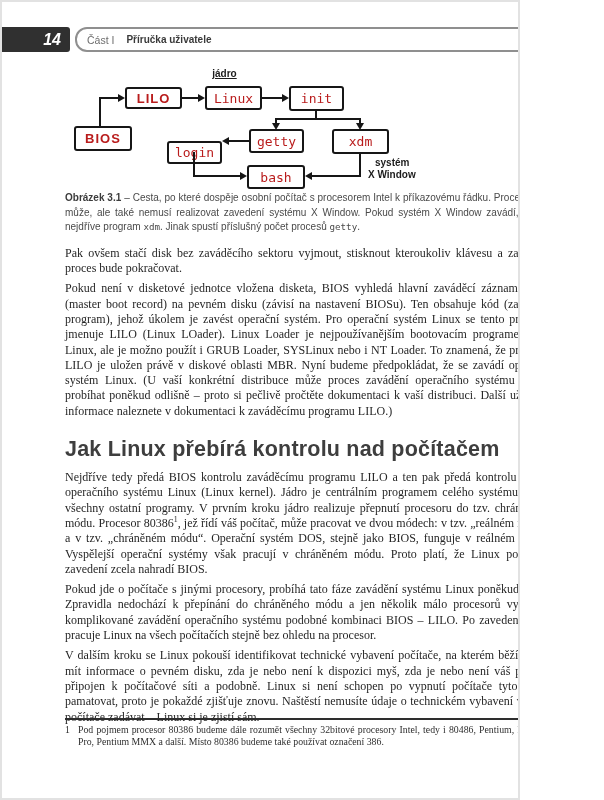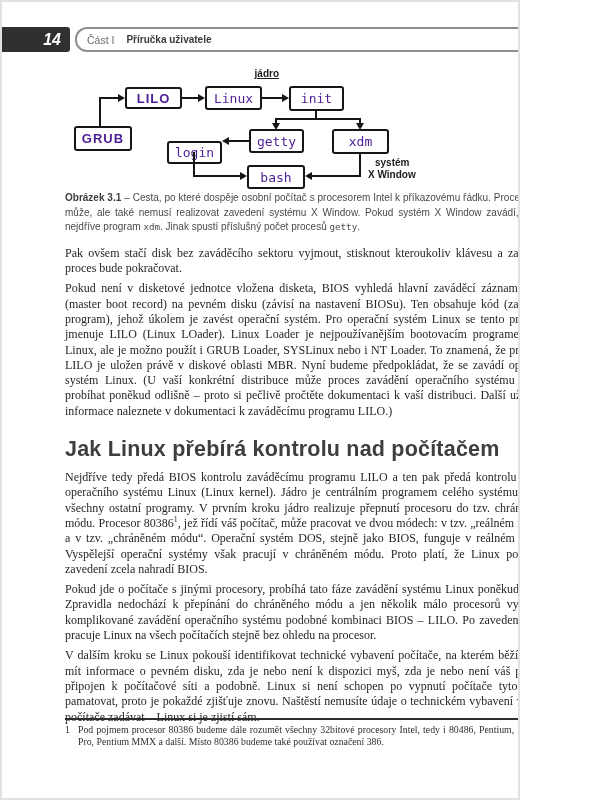--- a/index.html
+++ b/index.html
@@ -27,21 +27,21 @@
     padding-left:10px;font-family:"Liberation Sans",sans-serif;
   }
   .part-label{font-size:10.5px;color:#6e6e6e;}
   .book-title{font-size:10px;font-weight:bold;color:#3a3a3a;}
   
   .diagram{position:relative;height:128px;margin:0 0 0 7px;width:440px;}
   .dbox{
     position:absolute;box-sizing:border-box;background:#fff;
     border:2px solid #161616;border-radius:3px;
     display:flex;align-items:center;justify-content:center;
-    font-family:"DejaVu Sans Mono",monospace;font-size:13px;color:#4c1d95;
+    font-family:"DejaVu Sans Mono",monospace;font-size:13px;color:#b91c1c;
   }
   .dbox.sans{font-family:"Liberation Sans",sans-serif;font-weight:bold;letter-spacing:1px;}
   .dlabel{
     position:absolute;font-family:"Liberation Sans",sans-serif;
     font-weight:bold;font-size:10px;color:#1c1c1c;line-height:12px;
   }
   .hline,.vline{position:absolute;background:#161616;}
   .hline{height:2px;}
   .vline{width:2px;}
   .arr{position:absolute;width:0;height:0;}
@@ -86,23 +86,23 @@
     </div>
     <div class="runhead-box">
       <span class="part-label">Část I</span>
       <span class="book-title">Příručka uživatele</span>
     </div>
   </div>
 
   <div class="content">
 
     <div class="diagram">
-      <div class="dlabel" style="left:150px;top:6px;width:57px;text-align:right;text-decoration:underline;">jádro</div>
+      <div class="dlabel" style="left:124px;top:6px;width:57px;text-align:center;text-decoration:underline;">jádro</div>
 
-      <div class="dbox sans" style="left:2px;top:64px;width:58px;height:25px;">GRUB</div>
+      <div class="dbox sans" style="left:2px;top:64px;width:58px;height:25px;">BIOS</div>
       <div class="dbox sans" style="left:53px;top:25px;width:57px;height:22px;">LILO</div>
       <div class="dbox" style="left:133px;top:24px;width:57px;height:24px;">Linux</div>
       <div class="dbox" style="left:217px;top:24px;width:55px;height:25px;">init</div>
       <div class="dbox" style="left:95px;top:79px;width:55px;height:23px;">login</div>
       <div class="dbox" style="left:177px;top:67px;width:55px;height:24px;">getty</div>
       <div class="dbox" style="left:260px;top:67px;width:57px;height:25px;">xdm</div>
       <div class="dbox" style="left:175px;top:103px;width:58px;height:24px;">bash</div>
 
       <div class="dlabel" style="left:296px;top:95px;">
         <div style="padding-left:7px;">systém</div>

